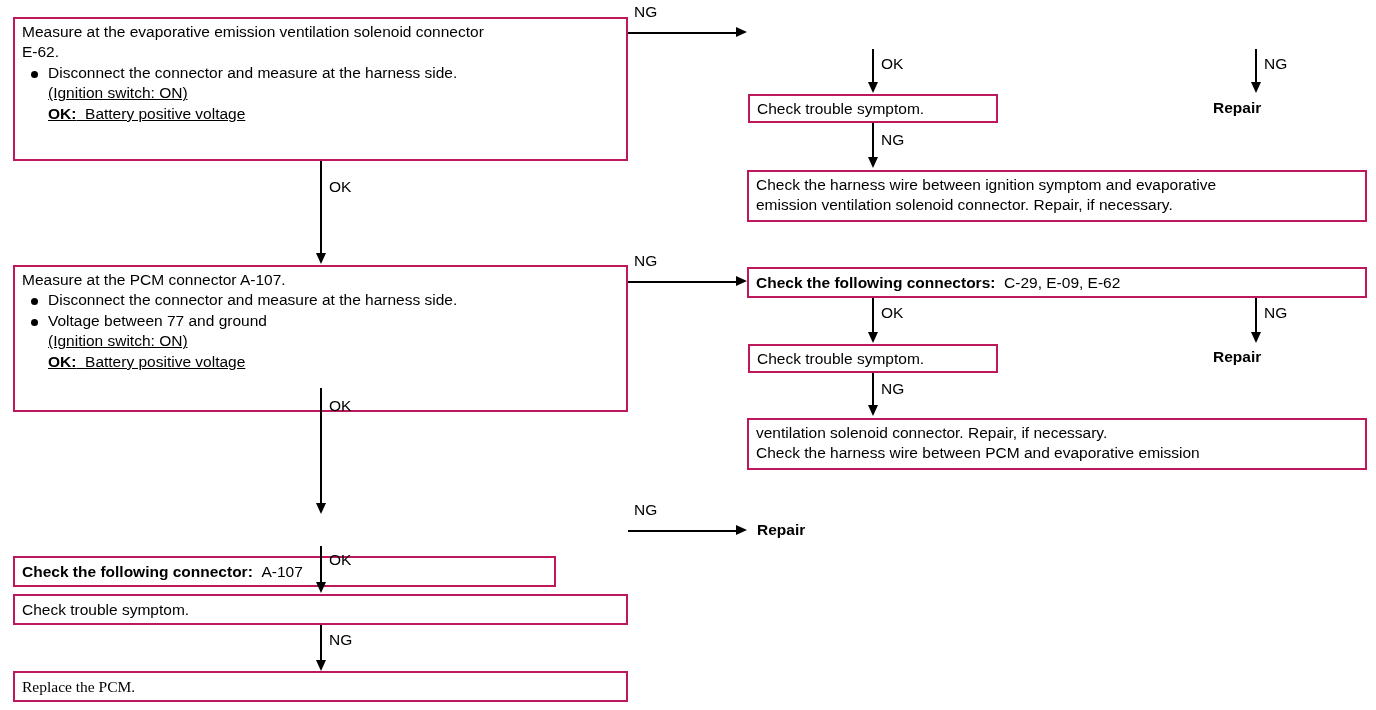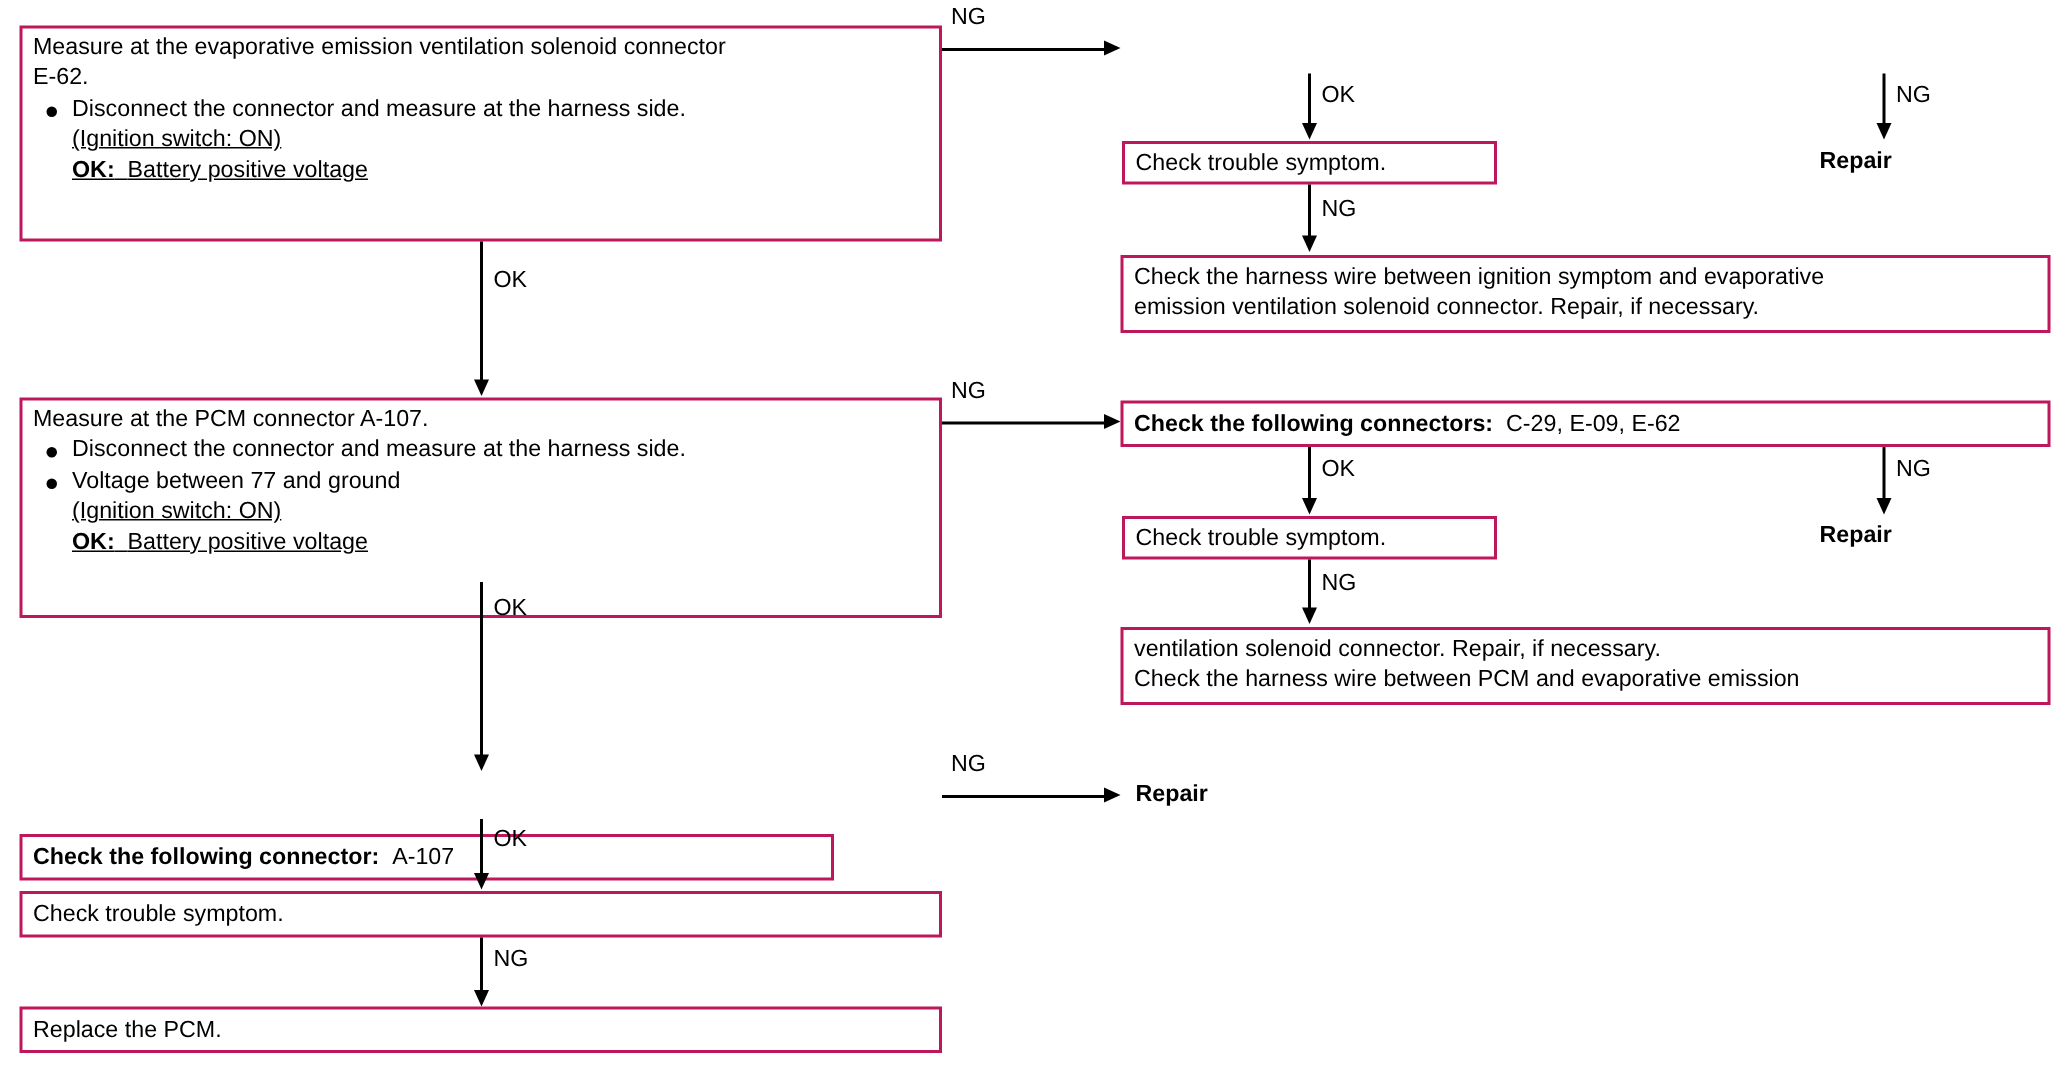--- a/index.html
+++ b/index.html
@@ -201,17 +201,17 @@
   <div class="edge-label" style="left:329px; top:552px;">OK</div>
 
   <div class="box" style="left:13px; top:594px; width:615px; height:31px; padding-top:4px;">
     <span class="box-line">Check trouble symptom.</span>
   </div>
 
   <div class="vline" style="left:320px; top:625px; height:37px;"></div>
   <div class="arrow-down" style="left:316px; top:660px;"></div>
   <div class="edge-label" style="left:329px; top:632px;">NG</div>
 
-  <div class="box" style="left:13px; top:671px; width:615px; height:31px; padding-top:4px;">
+  <div class="box" style="left:13px; top:671px; width:615px; height:31px; padding-top:4px;font-family:Liberation Serif, serif;">
     <span class="box-line">Replace the PCM.</span>
   </div>
 
 </div>
 
 </body></html>

